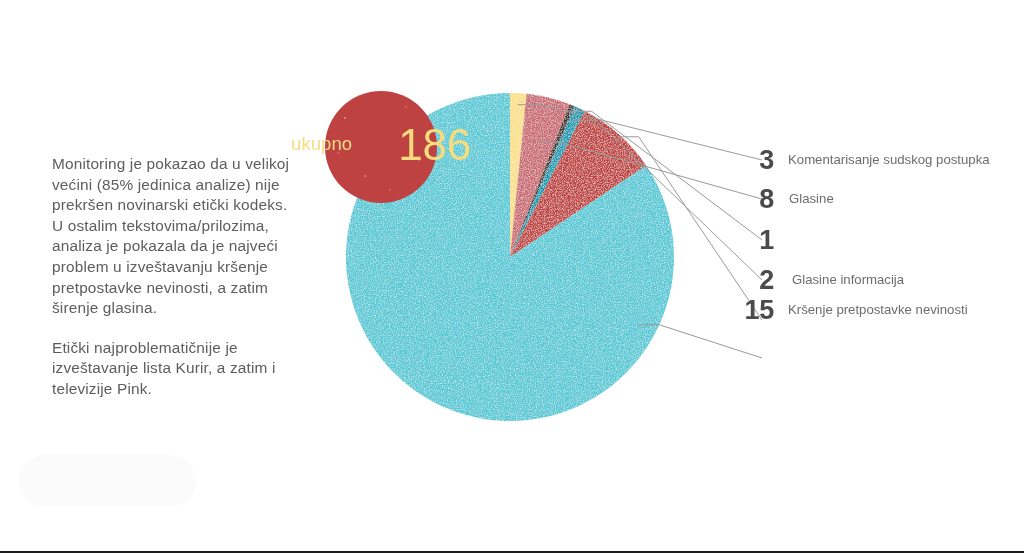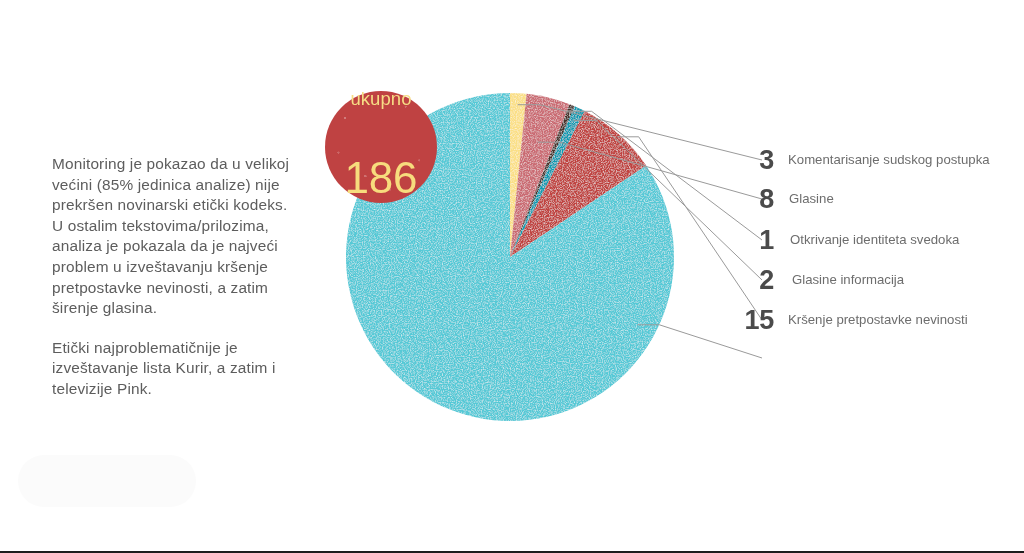--- a/index.html
+++ b/index.html
@@ -65,21 +65,21 @@
   
   .badge {
     position: absolute;
     left: 325px;
     top: 91px;
     width: 112px;
     height: 112px;
     border-radius: 50%;
     background: #bf4242;
     display: flex;
-    flex-direction: column;
+    flex-direction: row;
     align-items: center;
     justify-content: center;
     box-sizing: border-box;
     padding-bottom: 4px;
     gap: 46px;
   }
   .badge::after {
     content: "";
     position: absolute;
     inset: 0;
@@ -196,29 +196,28 @@
     <div class="legend-label">Komentarisanje sudskog postupka</div>
   </div>
 
   <div class="legend-row" style="top:182px">
     <div class="legend-num">8</div>
     <div class="legend-label" style="margin-left:15px">Glasine</div>
   </div>
 
   <div class="legend-row" style="top:223px">
     <div class="legend-num">1</div>
-    <div class="legend-label" style="margin-left:16px">Otkrivanje identiteta svedoka</div>
   </div>
 
   <div class="legend-row" style="top:263px">
     <div class="legend-num">2</div>
     <div class="legend-label" style="margin-left:18px">Glasine informacija</div>
   </div>
 
-  <div class="legend-row" style="top:303px">
+  <div class="legend-row" style="top:293px">
     <div class="legend-num">15</div>
     <div class="legend-label">Kršenje pretpostavke nevinosti</div>
   </div>
 
 
 </div>
 
 <div class="bottom-rule"></div>
 
 </body></html>

